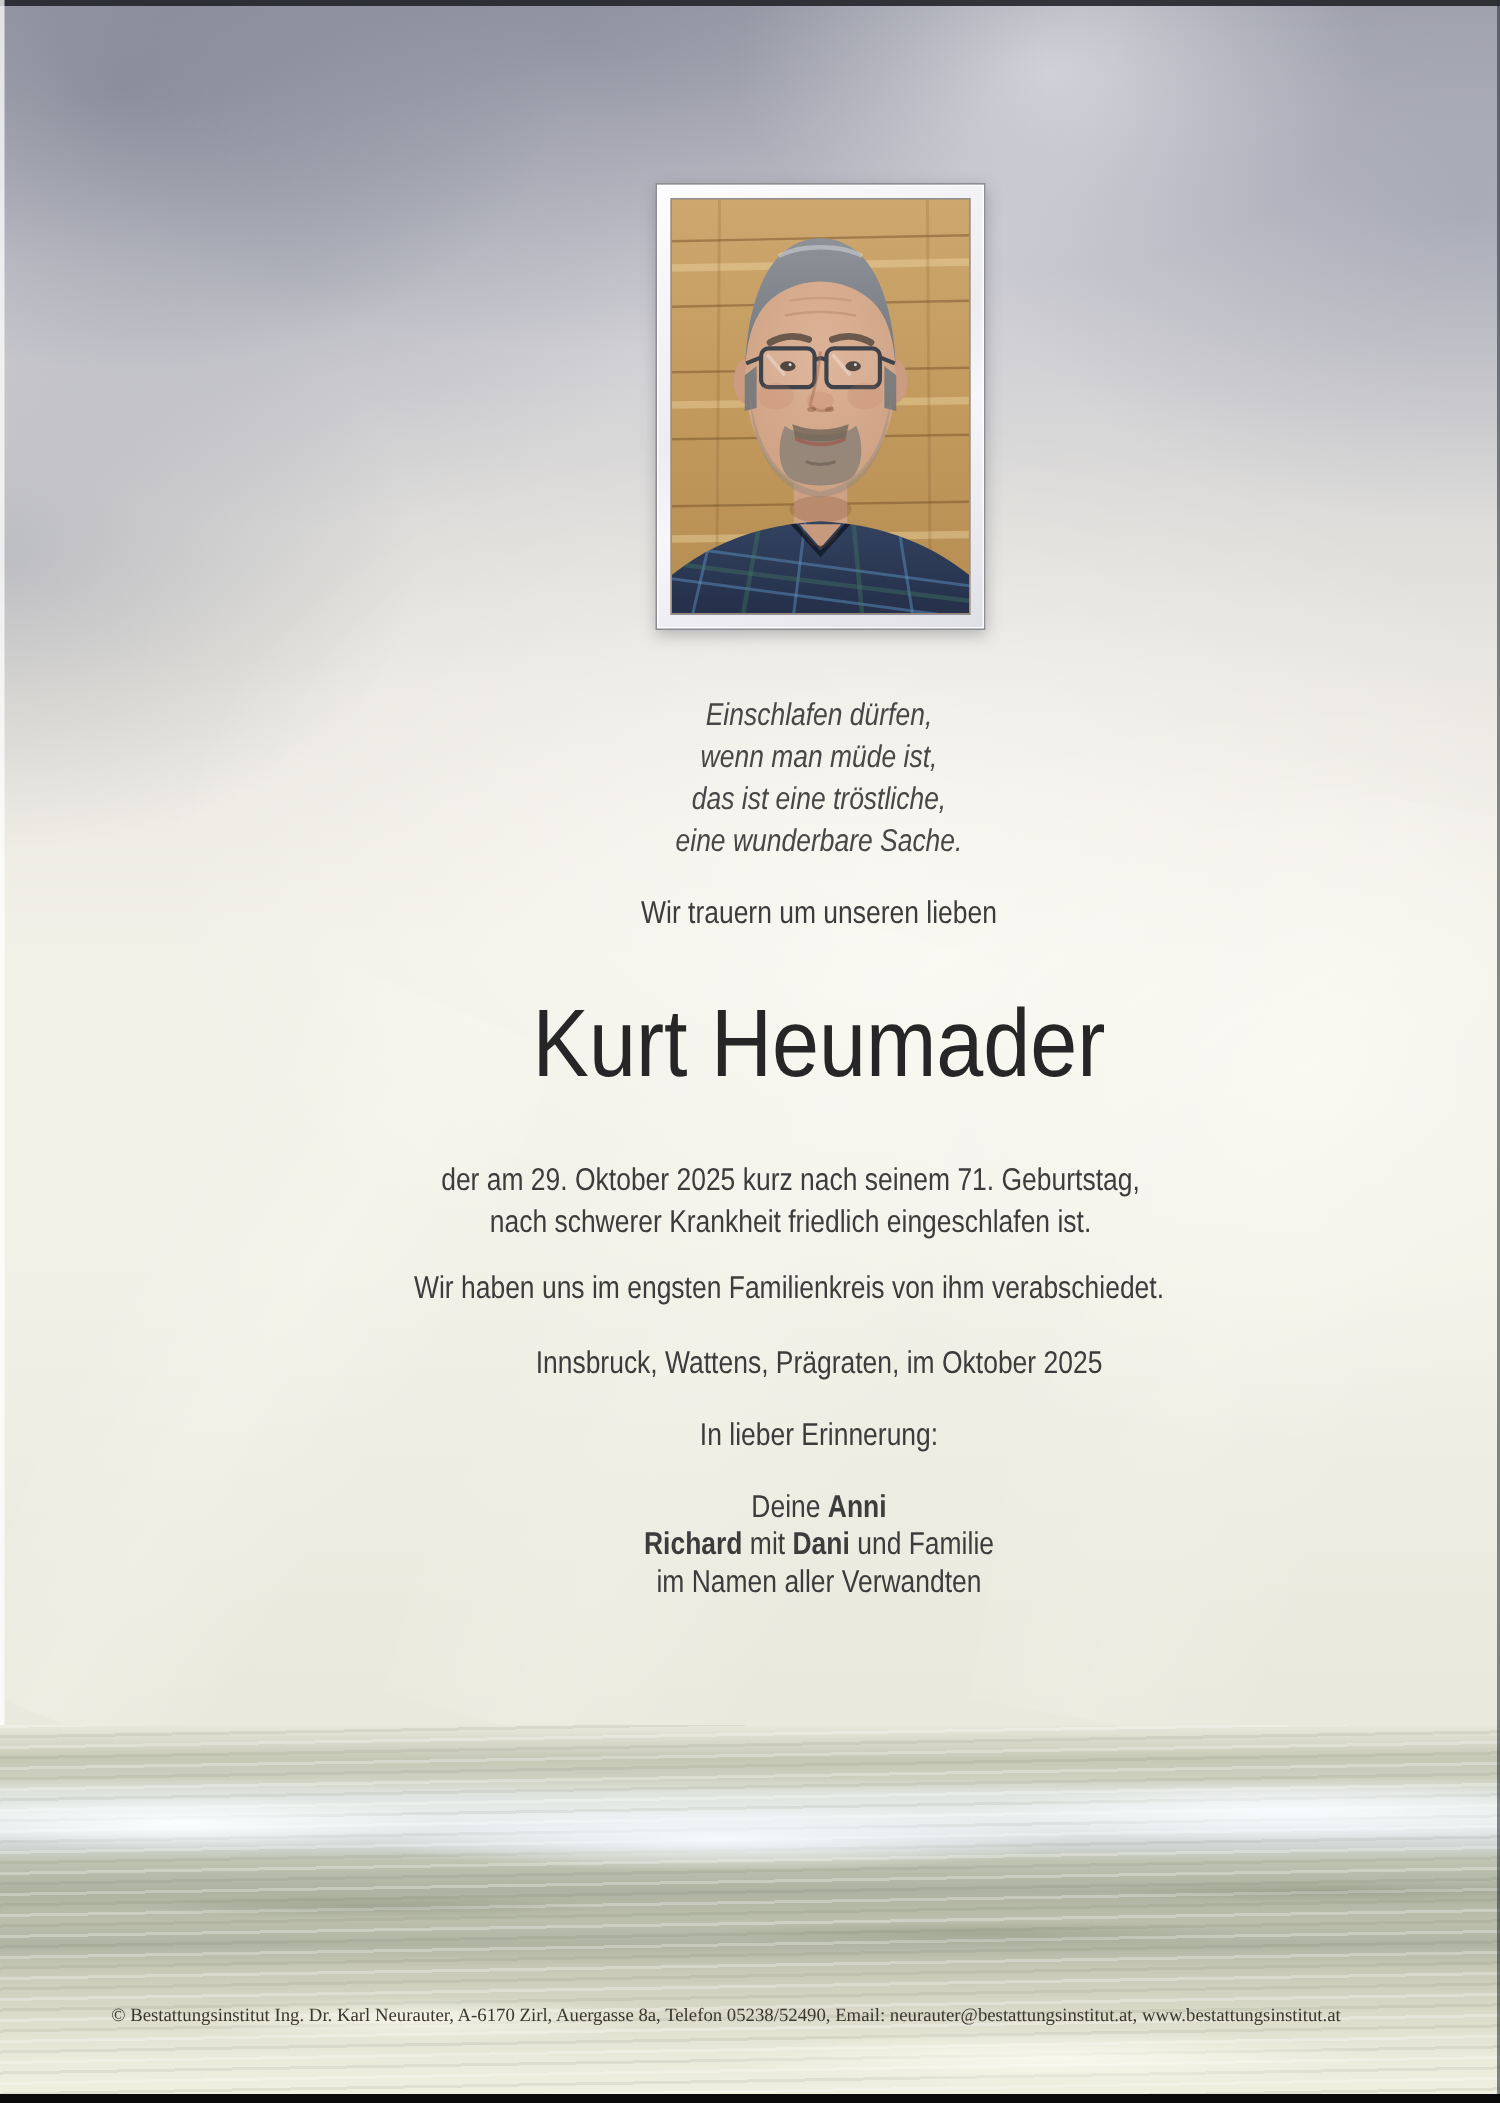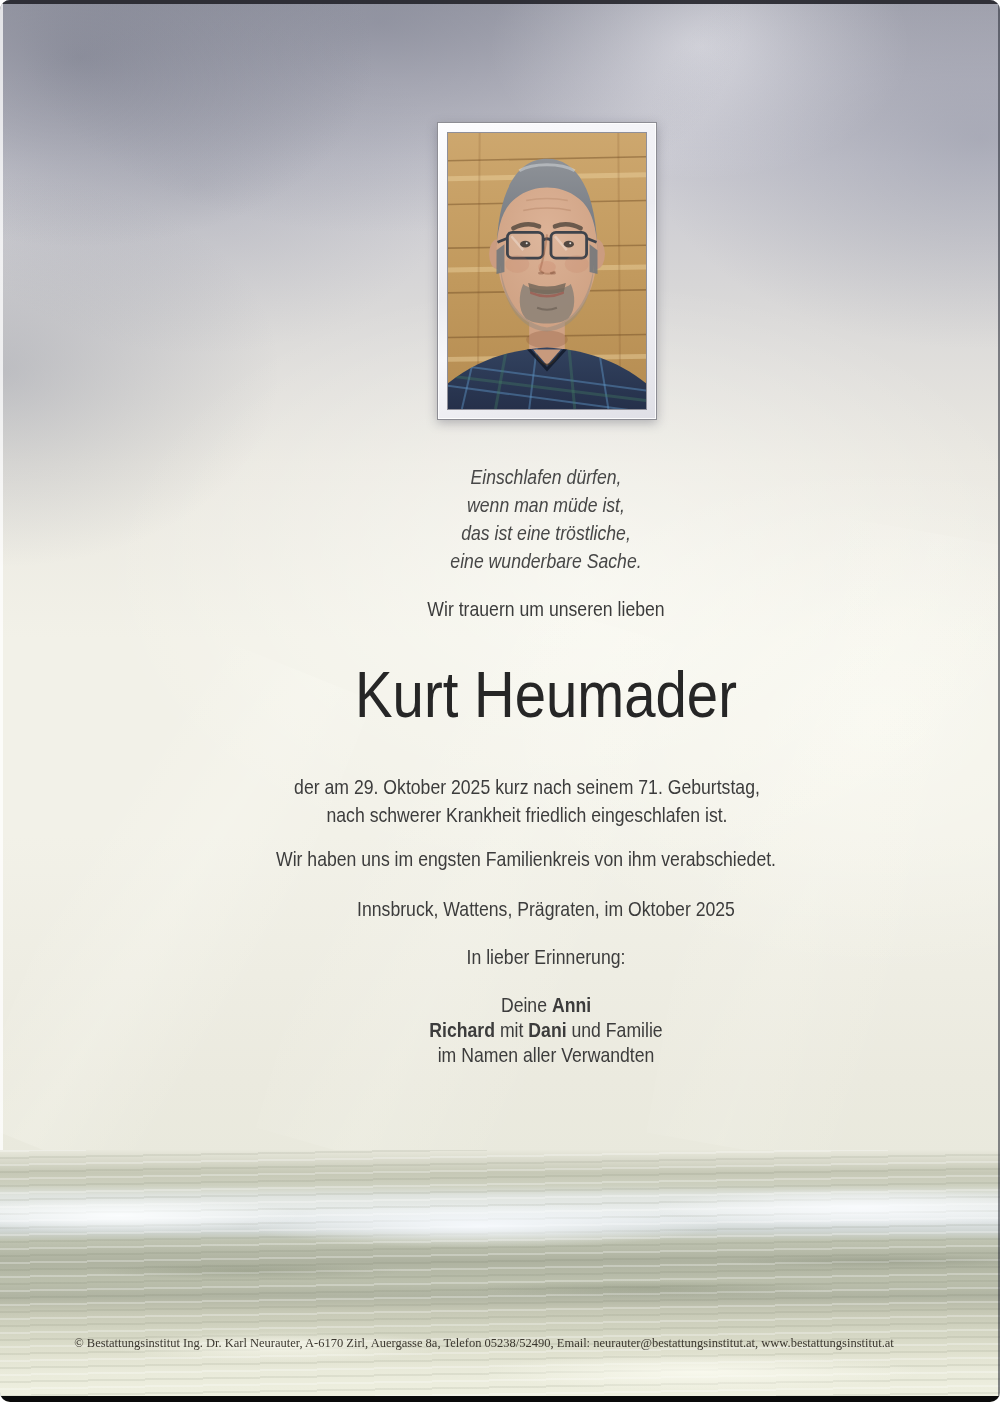--- a/index.html
+++ b/index.html
@@ -1,18 +1,18 @@
 <!DOCTYPE html>
 <html><head>
 <meta charset="utf-8">
 <style>
   html,body { margin:0; padding:0; }
   body { width:1000px; height:1402px; font-family:"Liberation Sans", sans-serif; }
 
-  .page { position:relative; width:1000px; height:1402px; overflow:hidden; background:#a3a3a3;border-radius:10px; }
+  .page { position:relative; width:1000px; height:1402px; overflow:hidden; background:#a3a3a3; }
 
   
   .bg-sky {
     position:absolute; left:0; top:0; width:1000px; height:1160px;
     background:
       radial-gradient(ellipse 420px 270px at 8% 5%,  rgba(104,108,124,0.50), rgba(0,0,0,0) 70%),
       radial-gradient(ellipse 520px 300px at 38% 2%, rgba(112,116,133,0.42), rgba(0,0,0,0) 70%),
       radial-gradient(ellipse 480px 300px at 98% 12%,rgba(128,132,150,0.40), rgba(0,0,0,0) 70%),
       radial-gradient(ellipse 300px 190px at 70% 4%, rgba(246,246,250,0.55), rgba(0,0,0,0) 70%),
       radial-gradient(ellipse 400px 280px at 0% 32%, rgba(130,134,150,0.38), rgba(0,0,0,0) 70%),

